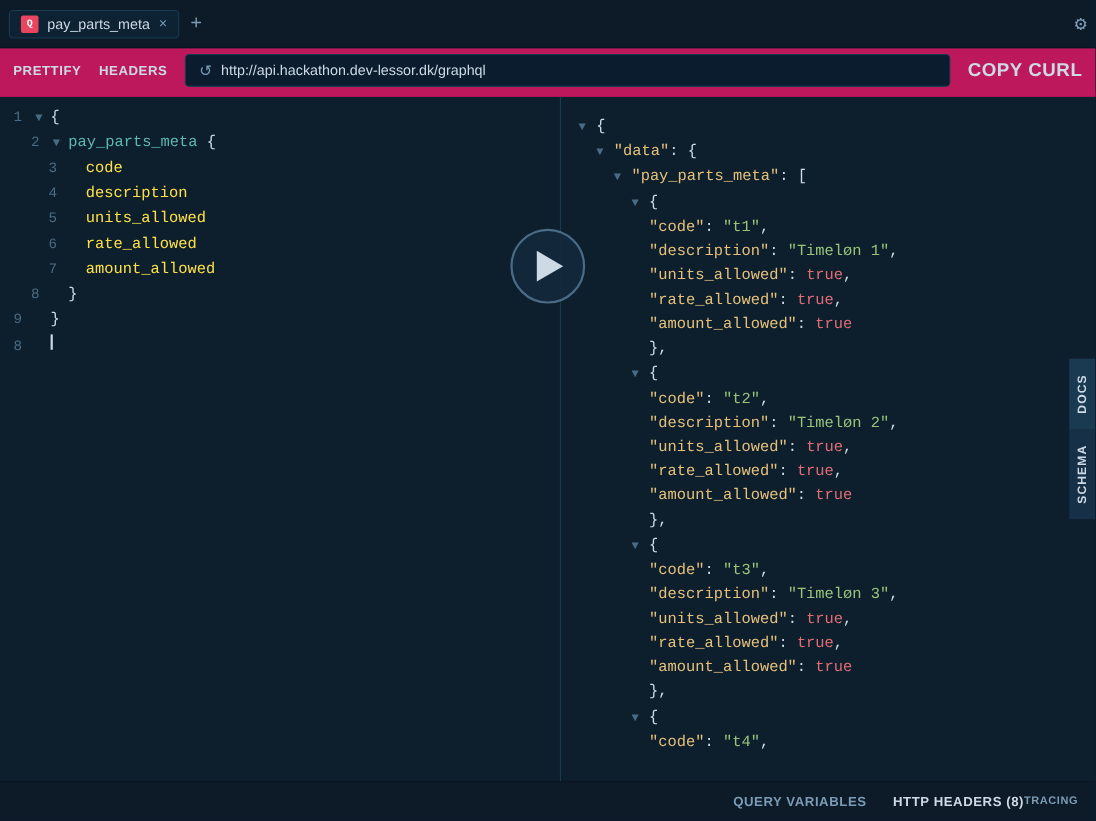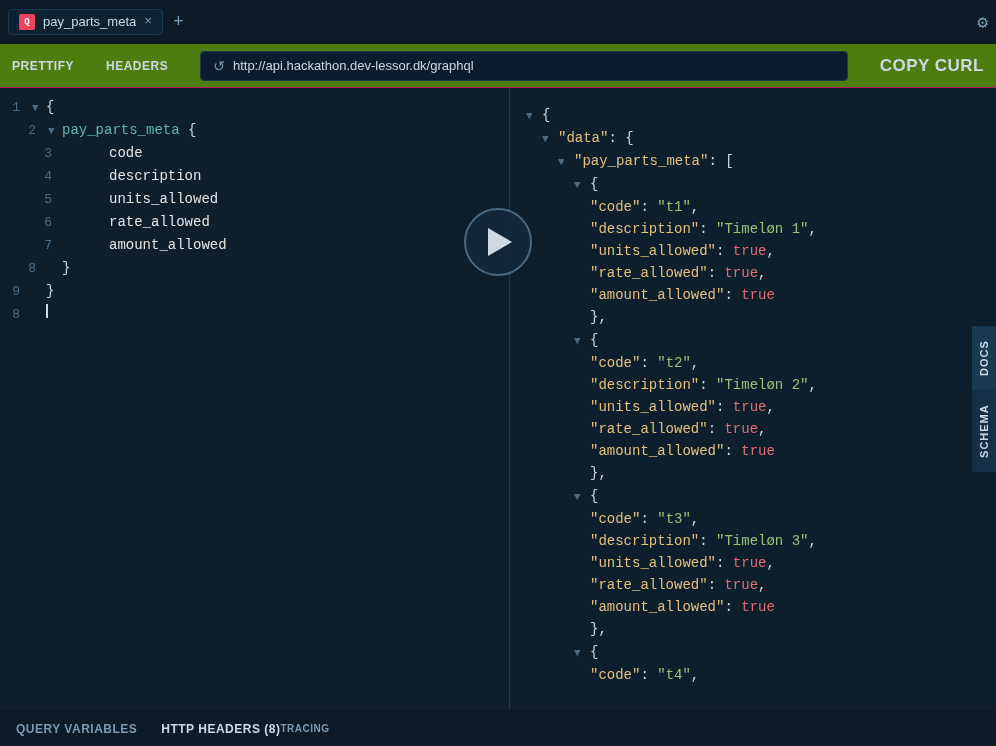--- a/index.html
+++ b/index.html
@@ -67,27 +67,27 @@
       cursor: pointer;
       padding: 2px 6px;
     }
     .gear-icon {
       color: #7a9bb5;
       font-size: 18px;
     }
 
     
     .toolbar {
-      background: #4d7c0f;
+      background: #be185d;
       display: flex;
       align-items: center;
       height: 44px;
       padding: 0 12px;
-      gap: 32px;
-      border-bottom: 1px solid #be185d;
+      gap: 16px;
+      border-bottom: 5px solid #be185d;
     }
     .toolbar-btn {
       color: #cdd9e5;
       font-size: 12px;
       font-family: -apple-system, sans-serif;
       font-weight: 600;
       letter-spacing: 0.5px;
       cursor: pointer;
       padding: 4px 0;
       background: none;
@@ -165,21 +165,21 @@
       color: #4a6b85;
       width: 12px;
       font-size: 11px;
       margin-right: 2px;
     }
     .indent-1 { padding-left: 16px; }
     .indent-2 { padding-left: 32px; }
     .indent-3 { padding-left: 48px; }
 
     .kw-brace { color: #cdd9e5; }
-    .kw-field { color: #e5e5e5; margin-left: 31px; }
+    .kw-field { color: #fde047; }
     .kw-type { color: #5cb8b2; }
     .cursor-blink {
       display: inline-block;
       width: 2px;
       height: 14px;
       background: #cdd9e5;
       vertical-align: middle;
       animation: blink 1s step-end infinite;
     }
     @keyframes blink { 50% { opacity: 0; } }
@@ -256,21 +256,21 @@
     .json-colon { color: #cdd9e5; }
     .json-comma { color: #cdd9e5; }
 
     
     .bottom-bar {
       background: #0d1a27;
       height: 36px;
       display: flex;
       align-items: center;
       padding: 0 16px;
-      justify-content: flex-start;
+      justify-content: flex-end;
       border-top: 1px solid #0a1520;
     }
     .bottom-tabs {
       display: flex;
       gap: 24px;
     }
     .bottom-tab {
       color: #7a9bb5;
       font-size: 12px;
       font-family: -apple-system, sans-serif;

